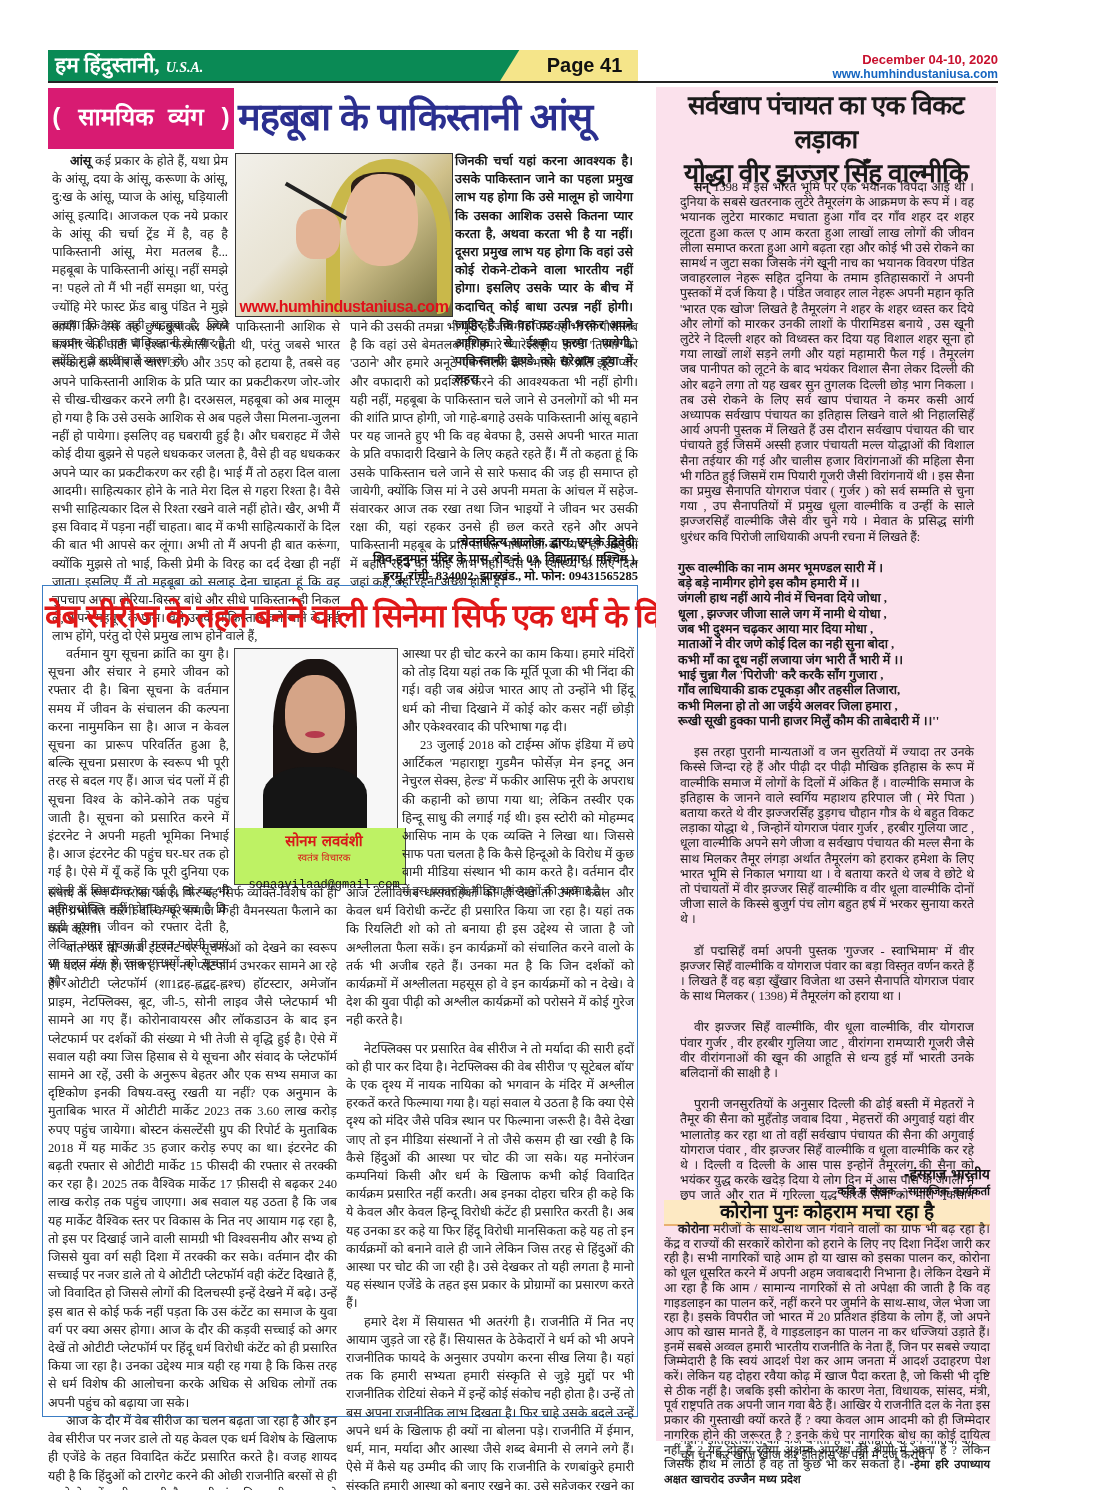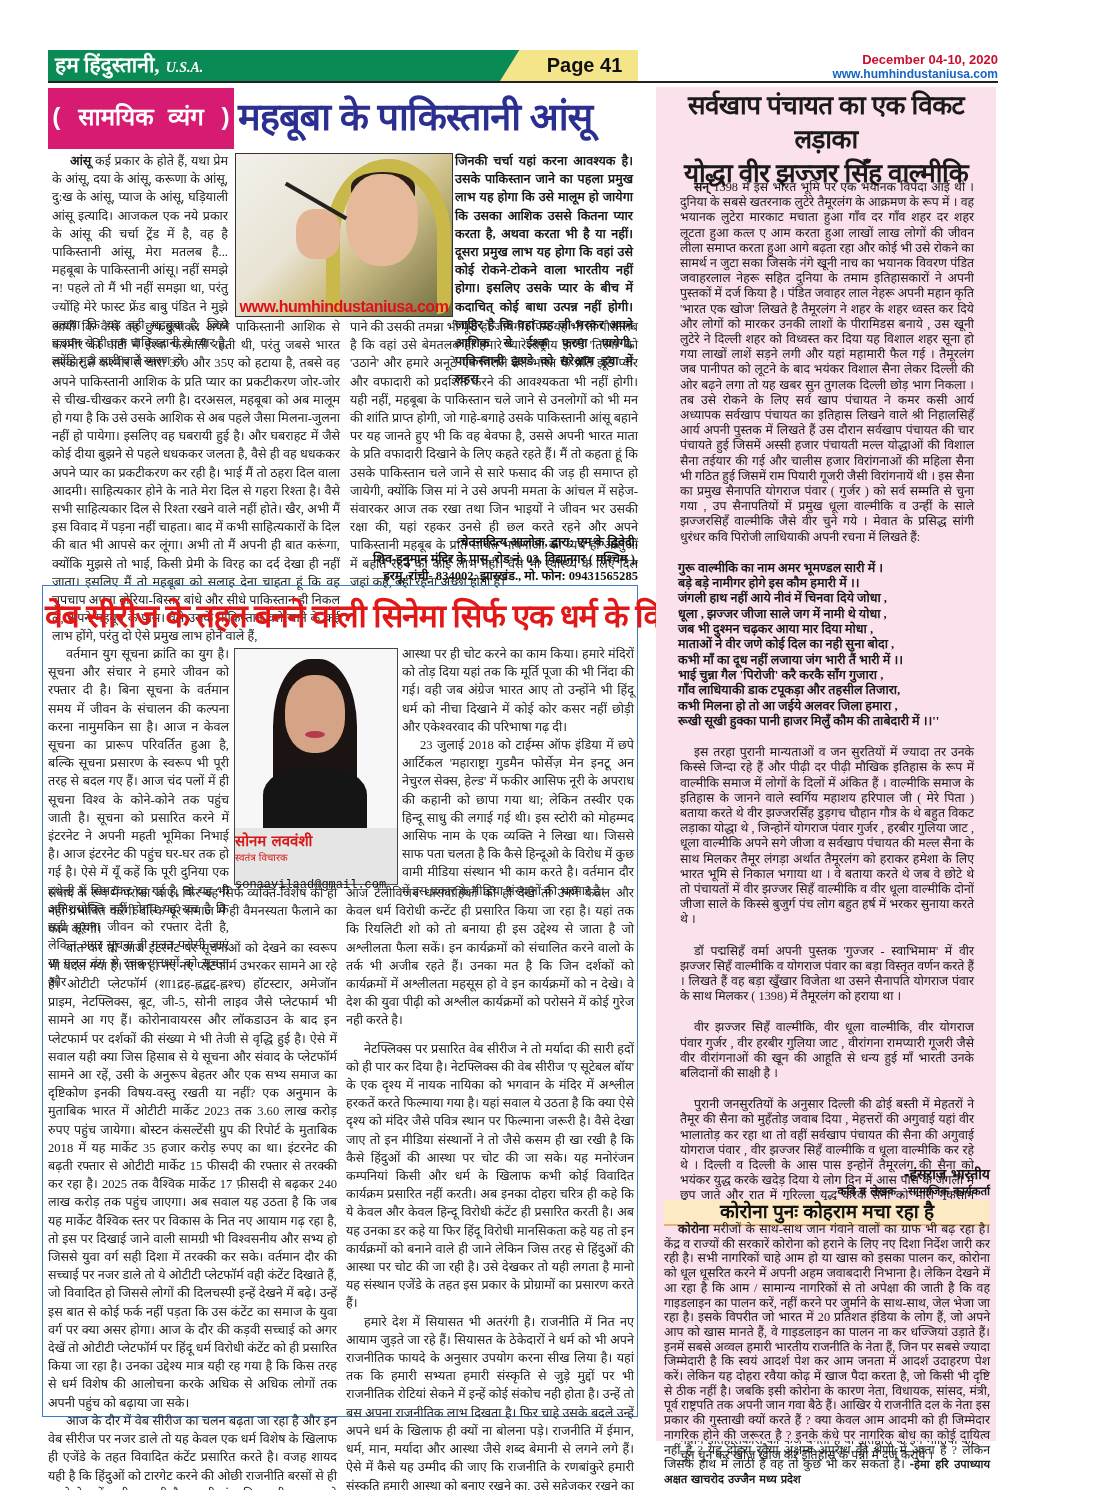--- a/index.html
+++ b/index.html
@@ -37,21 +37,21 @@
 
   
   #a2-frame { left:42px; top:585px; width:596px; height:832px; border:1.5px solid #3b7dc4; box-sizing:border-box; }
   #a2-head { left:45px; top:588px; width:592px; height:56px; line-height:56px; text-align:center; color:#e01818; font-weight:bold; font-size:32px; font-family:"Liberation Sans", sans-serif; white-space:nowrap; letter-spacing:-1.2px; }
   #a2-col1-top { left:48px; top:645px; width:181px; }
   #a2-photo { left:234px; top:648px; width:162px; height:180px; border:1px solid #444; background:#f7f7f7; overflow:hidden; }
   #a2-photo .hair { position:absolute; left:38px; top:10px; width:84px; height:150px; border-radius:45% 45% 10% 10%; background:#1b1412; }
   #a2-photo .face { position:absolute; left:50px; top:26px; width:60px; height:78px; border-radius:45%; background:#d5a487; }
   #a2-photo .lips { position:absolute; left:70px; top:82px; width:20px; height:7px; border-radius:50%; background:#b53a4d; }
   #a2-photo .body { position:absolute; left:28px; top:118px; width:104px; height:70px; border-radius:40% 40% 0 0; background:#151515; }
-  #a2-caption { left:234px; top:828px; width:162px; height:56px; border:1px solid #444; border-top:none; background:#e5e5e5; text-align:left; }
+  #a2-caption { left:234px; top:828px; width:162px; height:56px; border:1px solid #444; border-top:none; background:#bef264; text-align:center;padding-left:8px; }
   #a2-author { display:block; color:#d81818; font-weight:bold; font-size:15px; font-family:"DejaVu Serif", serif; margin-top:2px; }
   #a2-author-role { display:block; color:#d81818; font-size:10px; font-family:"DejaVu Serif", serif; }
   #a2-author-email { display:block; color:#111; font-size:12px; font-family:Liberation Mono, monospace; margin-top:14px; }
   #a2-col3-top { left:402px; top:645px; width:232px; }
   #a2-col1 { left:48px; top:884px; width:289px; }
   #a2-col2 { left:346px; top:884px; width:288px; }
 
   
   #r-box { left:656px; top:87px; width:340px; height:1133px; background:#fbe1ec; }
   #r-head { left:660px; top:88px; width:332px; text-align:center; color:#1a1a1a; font-weight:bold; font-size:26px; line-height:34px; font-family:"Liberation Sans", sans-serif; letter-spacing:-0.6px; }

